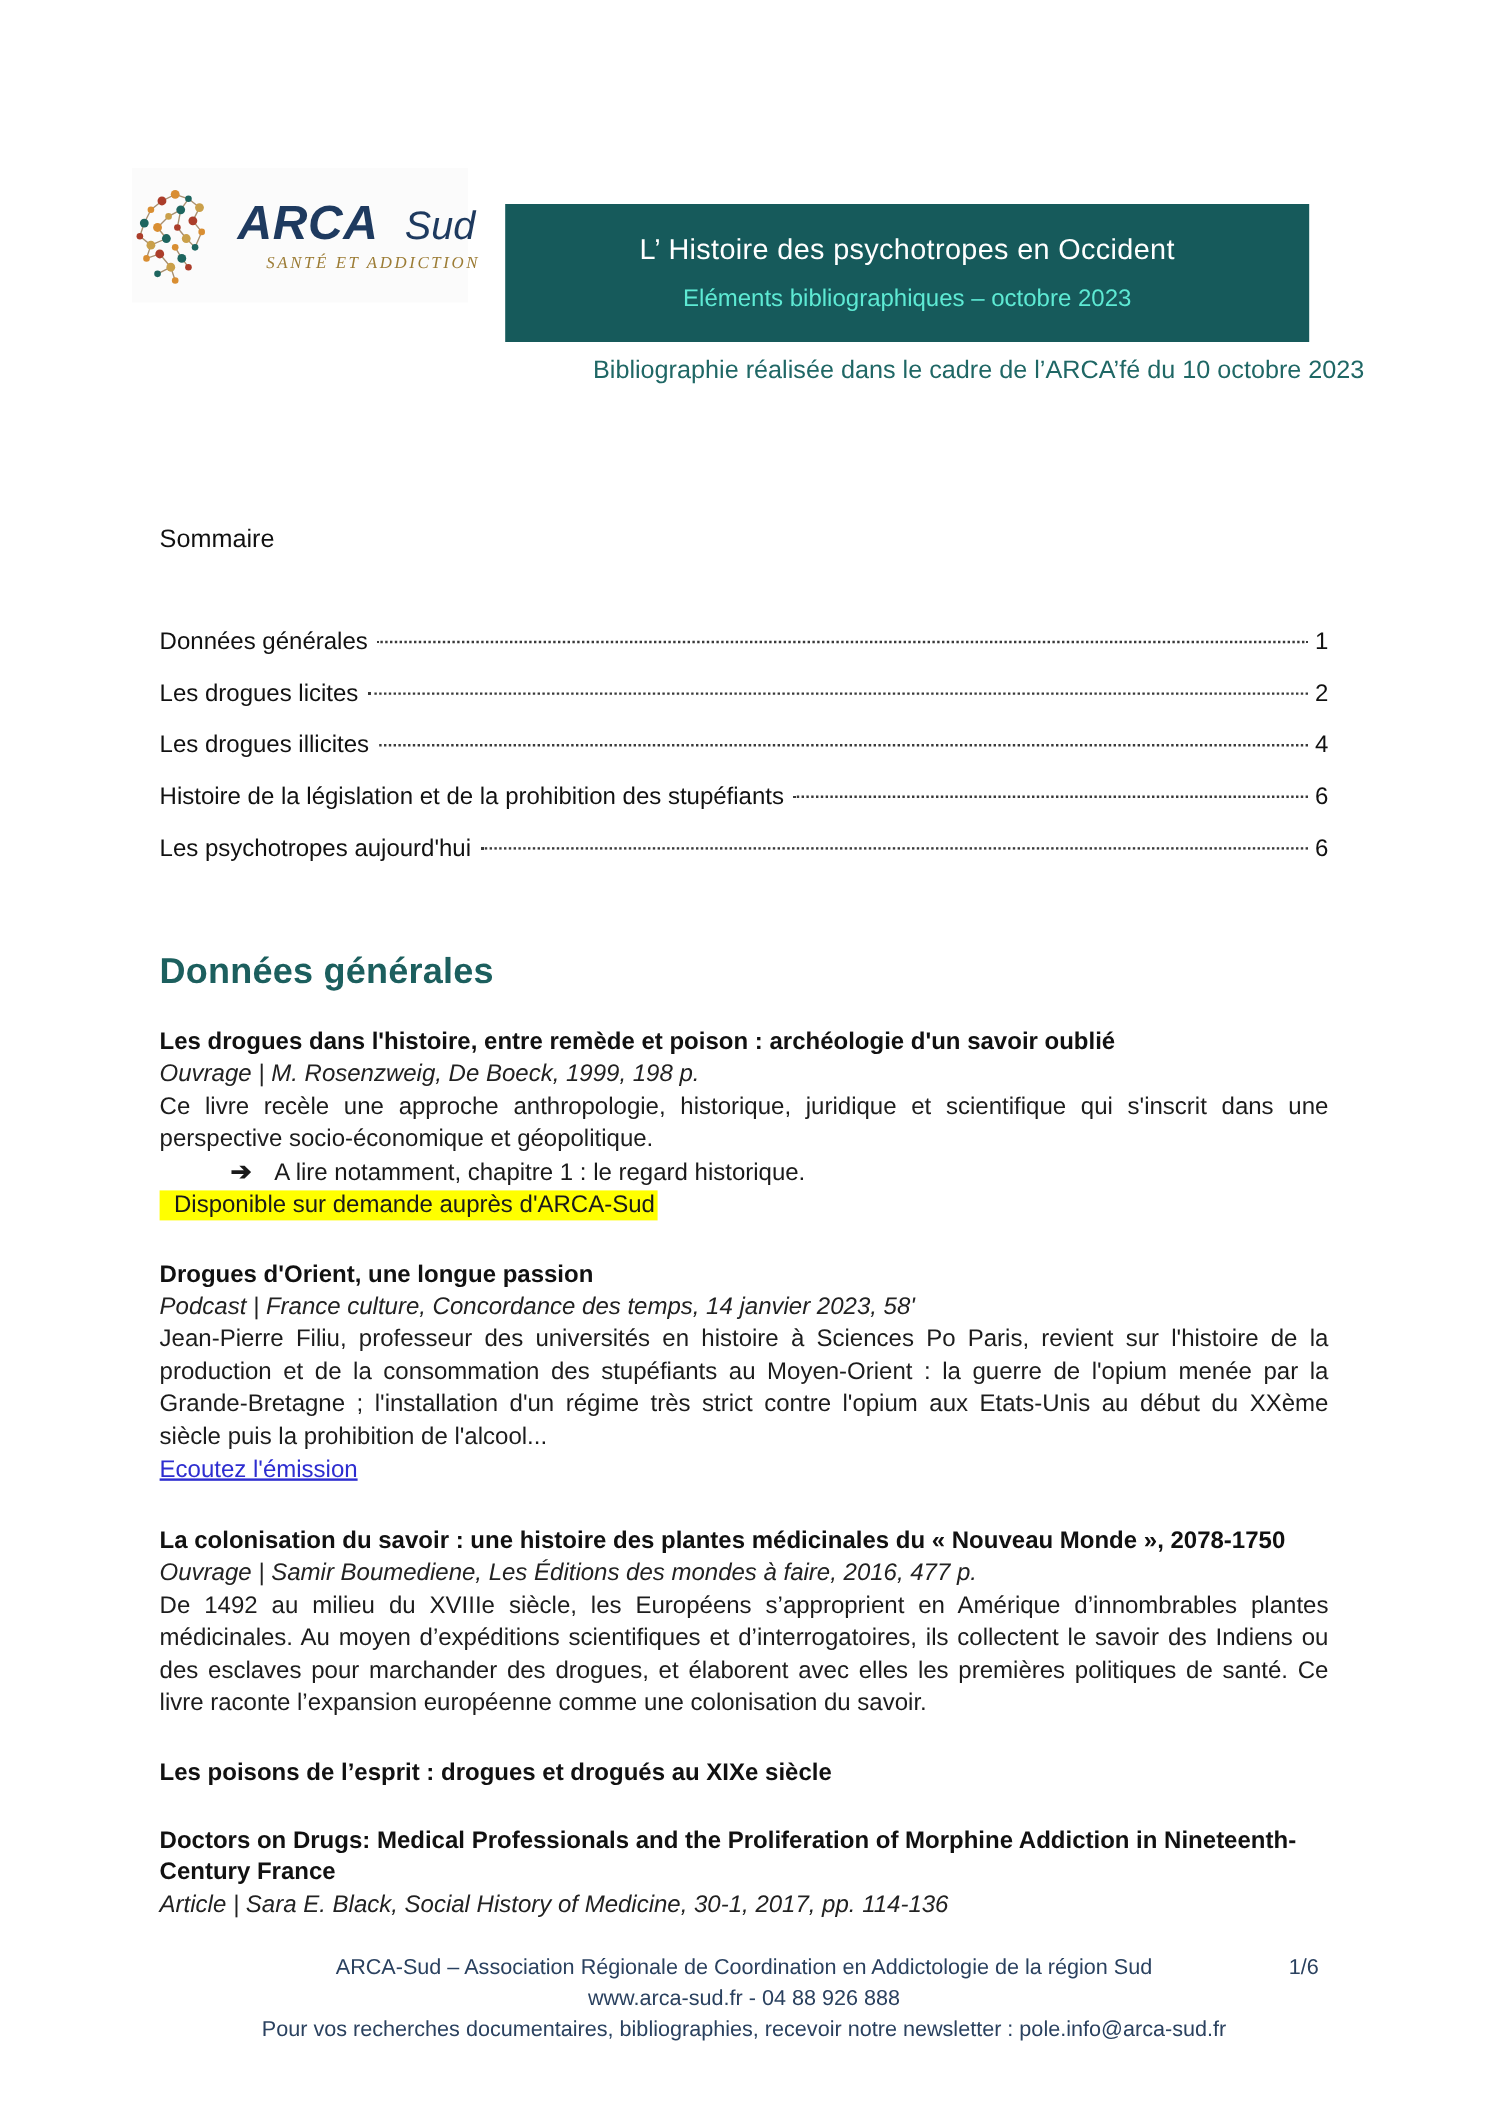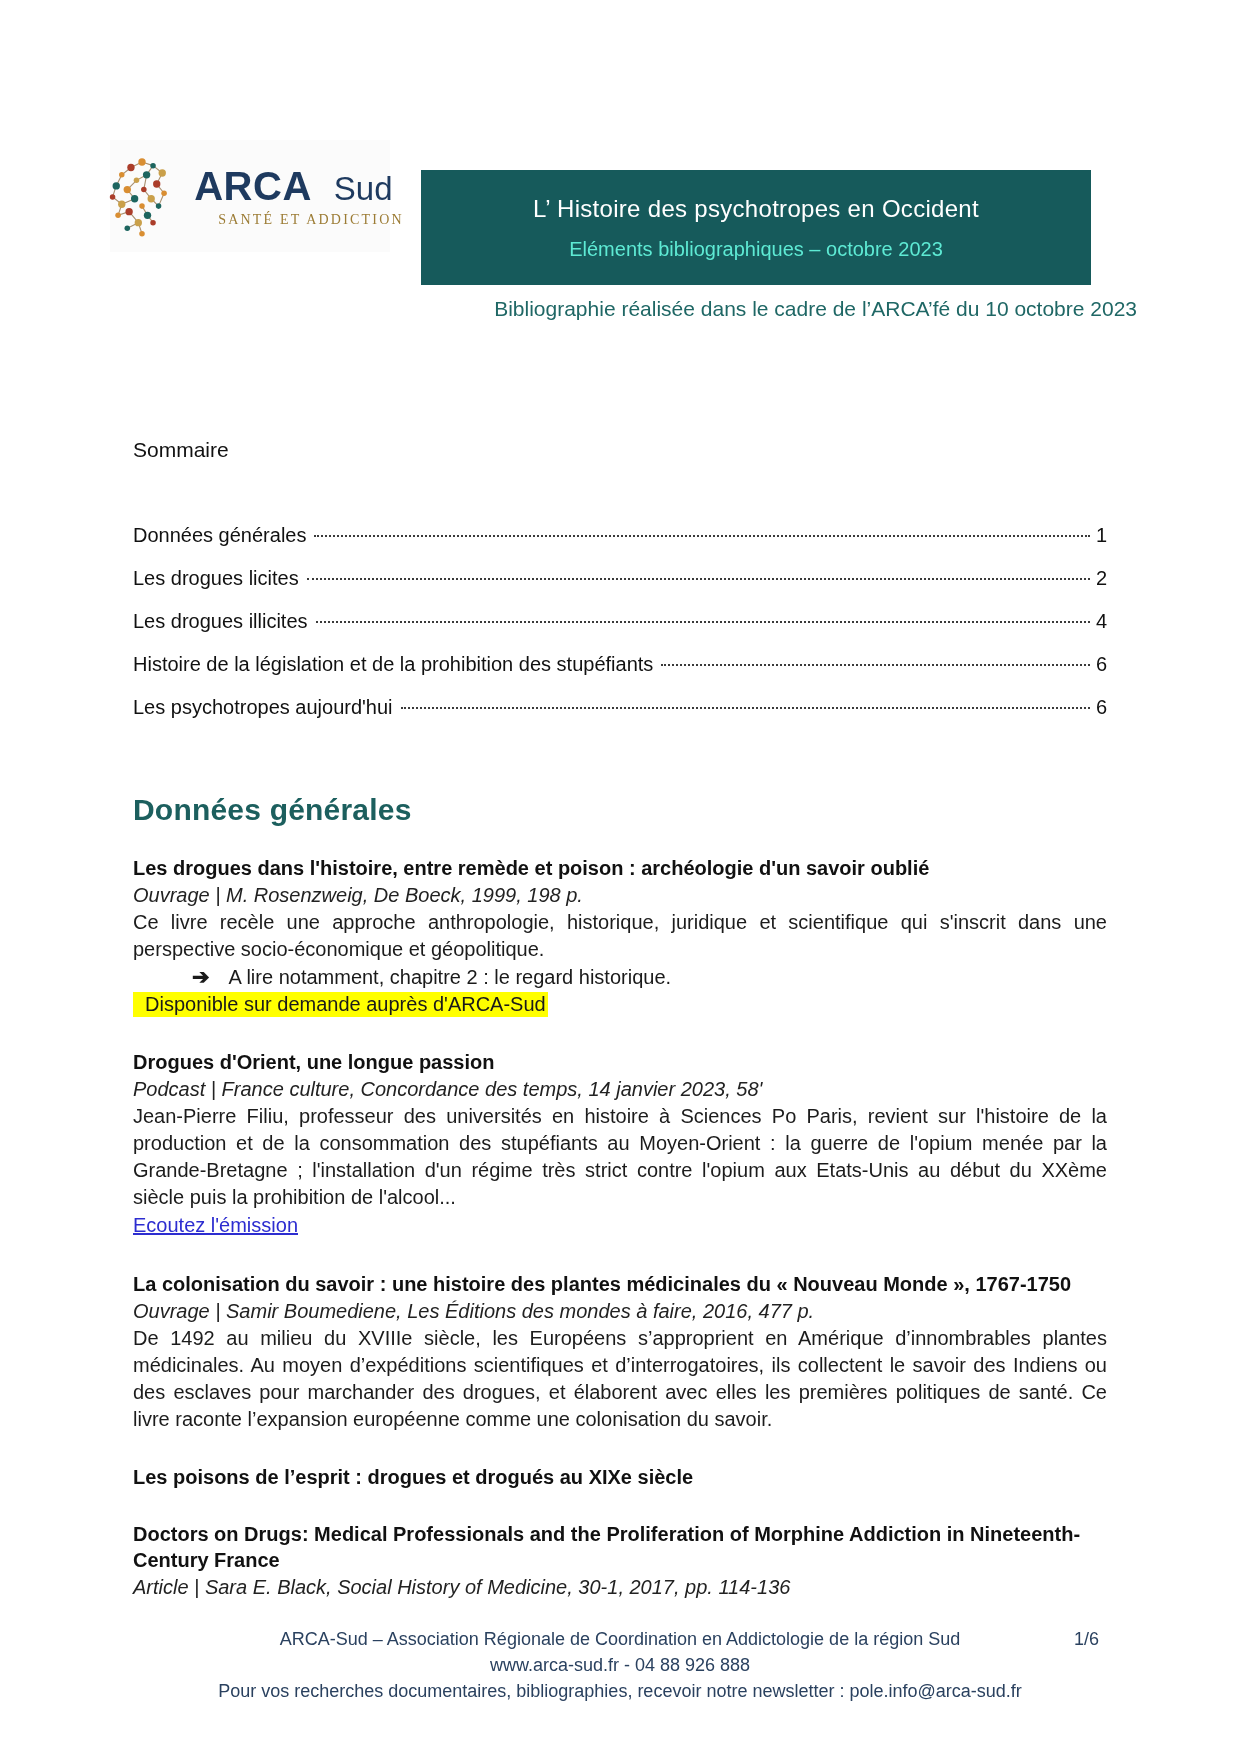--- a/index.html
+++ b/index.html
@@ -8,21 +8,21 @@
     width:1240px; height:1753px; position:relative; overflow:hidden;
     font-family:"Liberation Sans", sans-serif; color:#1a1a1a;
   }
 
   
   .logo-box {
     position:absolute; left:110px; top:140px; width:280px; height:112px;
     background:#fbfbfb; display:flex; align-items:center; justify-content:center; gap:6px;
   }
   .logo-net { width:92px; height:104px; flex:0 0 auto; }
-  .logo-text { display:flex; flex-direction:column; }
+  .logo-text { display:flex; flex-direction:column;font-style:italic; }
   .logo-name { display:flex; align-items:baseline; }
   .logo-word { font-size:40px; font-weight:bold; color:#1e3a5f; letter-spacing:.5px; }
   .logo-suffix { font-size:33px; font-weight:normal; color:#1e3a5f; margin-left:22px; }
   .logo-tagline {
     font-family:"Liberation Serif", serif; font-size:14px; color:#9c7c35;
     letter-spacing:2.2px; margin-top:3px; margin-left:24px; white-space:nowrap;
   }
 
   .banner {
     position:absolute; left:421px; top:152px; width:670px; height:115px;
@@ -181,36 +181,36 @@
 <div class="section-heading">Données générales</div>
 
 <div class="entries">
 
   <div class="entry">
     <div class="entry-title">Les drogues dans l'histoire, entre remède et poison : archéologie d'un savoir oublié</div>
     <div class="entry-source">Ouvrage | M. Rosenzweig, De Boeck, 1999, 198 p.</div>
     <div class="entry-body">Ce livre recèle une approche anthropologie, historique, juridique et scientifique qui s'inscrit dans une perspective socio-économique et géopolitique.</div>
     <div class="entry-bullet">
       <span class="arrow-icon">➔</span>
-      <span>A lire notamment, chapitre 2 : le regard historique.</span>
+      <span>A lire notamment, chapitre 1 : le regard historique.</span>
     </div>
     <div class="entry-highlight-line">
       <span class="highlight">Disponible sur demande auprès d'ARCA-Sud</span>
     </div>
   </div>
 
   <div class="entry">
     <div class="entry-title">Drogues d'Orient, une longue passion</div>
     <div class="entry-source">Podcast | France culture, Concordance des temps, 14 janvier 2023, 58'</div>
     <div class="entry-body">Jean-Pierre Filiu, professeur des universités en histoire à Sciences Po Paris, revient sur l'histoire de la production et de la consommation des stupéfiants au Moyen-Orient : la guerre de l'opium menée par la Grande-Bretagne ; l'installation d'un régime très strict contre l'opium aux Etats-Unis au début du XXème siècle puis la prohibition de l'alcool...</div>
     <a href="#" class="entry-link">Ecoutez l'émission</a>
   </div>
 
   <div class="entry">
-    <div class="entry-title">La colonisation du savoir : une histoire des plantes médicinales du « Nouveau Monde », 1767-1750</div>
+    <div class="entry-title">La colonisation du savoir : une histoire des plantes médicinales du « Nouveau Monde », 2078-1750</div>
     <div class="entry-source">Ouvrage | Samir Boumediene, Les Éditions des mondes à faire, 2016, 477 p.</div>
     <div class="entry-body">De 1492 au milieu du XVIIIe siècle, les Européens s’approprient en Amérique d’innombrables plantes médicinales. Au moyen d’expéditions scientifiques et d’interrogatoires, ils collectent le savoir des Indiens ou des esclaves pour marchander des drogues, et élaborent avec elles les premières politiques de santé. Ce livre raconte l’expansion européenne comme une colonisation du savoir.</div>
   </div>
 
   <div class="entry">
     <div class="entry-title">Les poisons de l’esprit : drogues et drogués au XIXe siècle</div>
   </div>
 
   <div class="entry">
     <div class="entry-title">Doctors on Drugs: Medical Professionals and the Proliferation of Morphine Addiction in Nineteenth-Century France</div>

